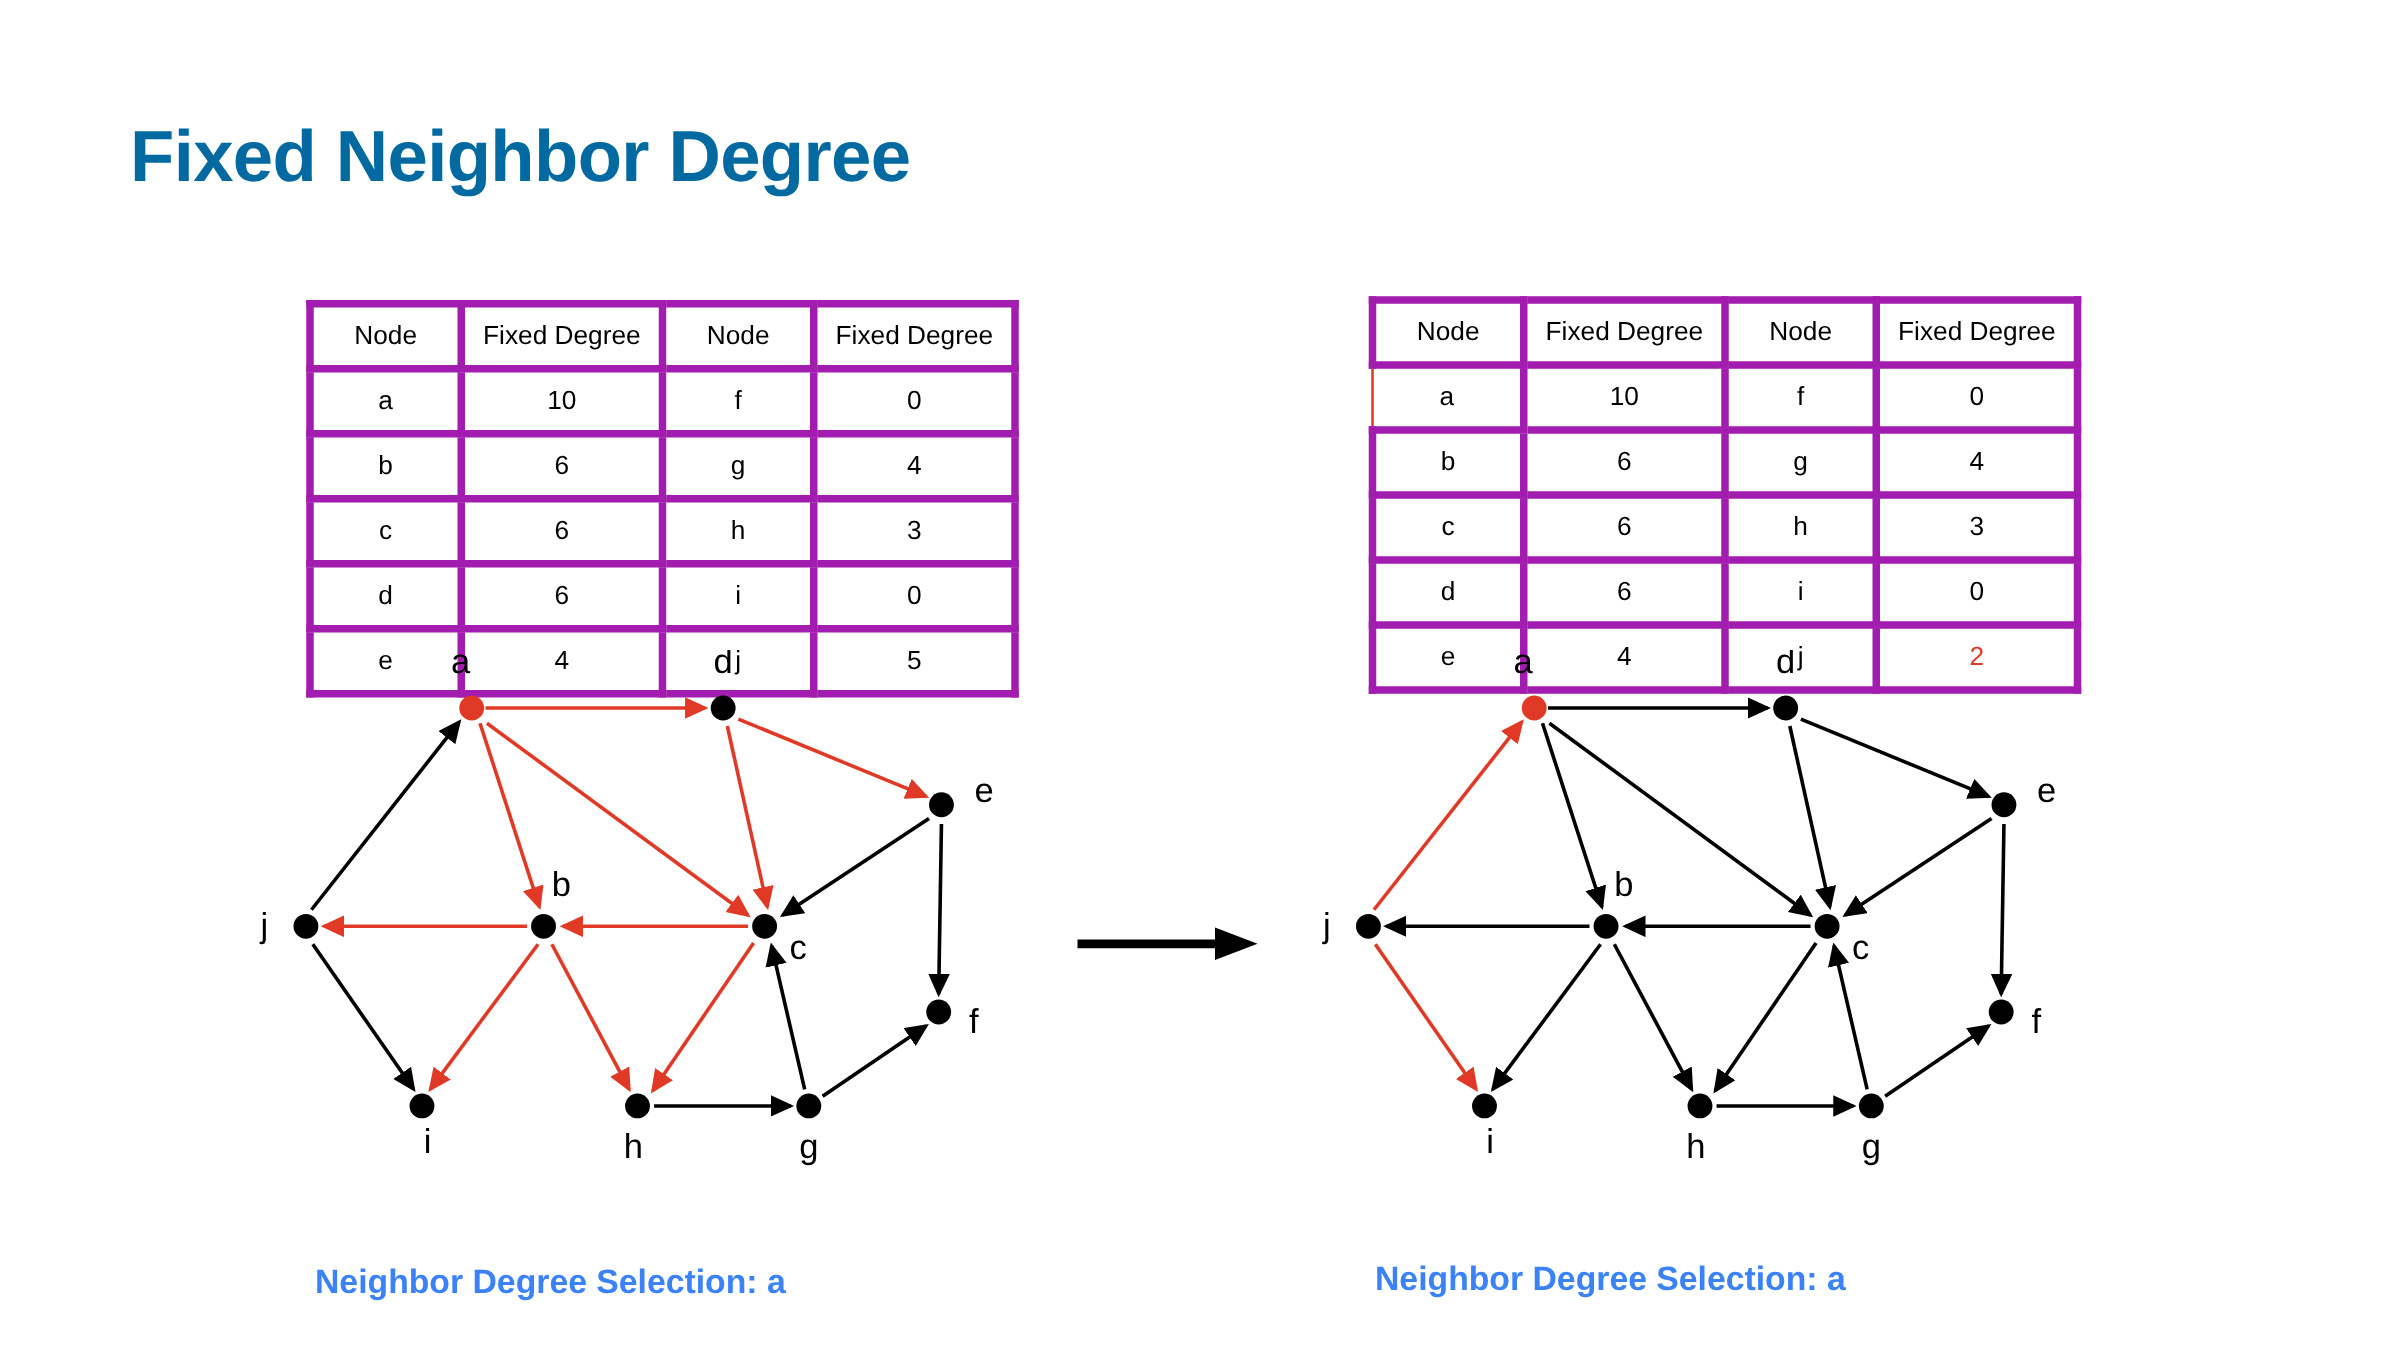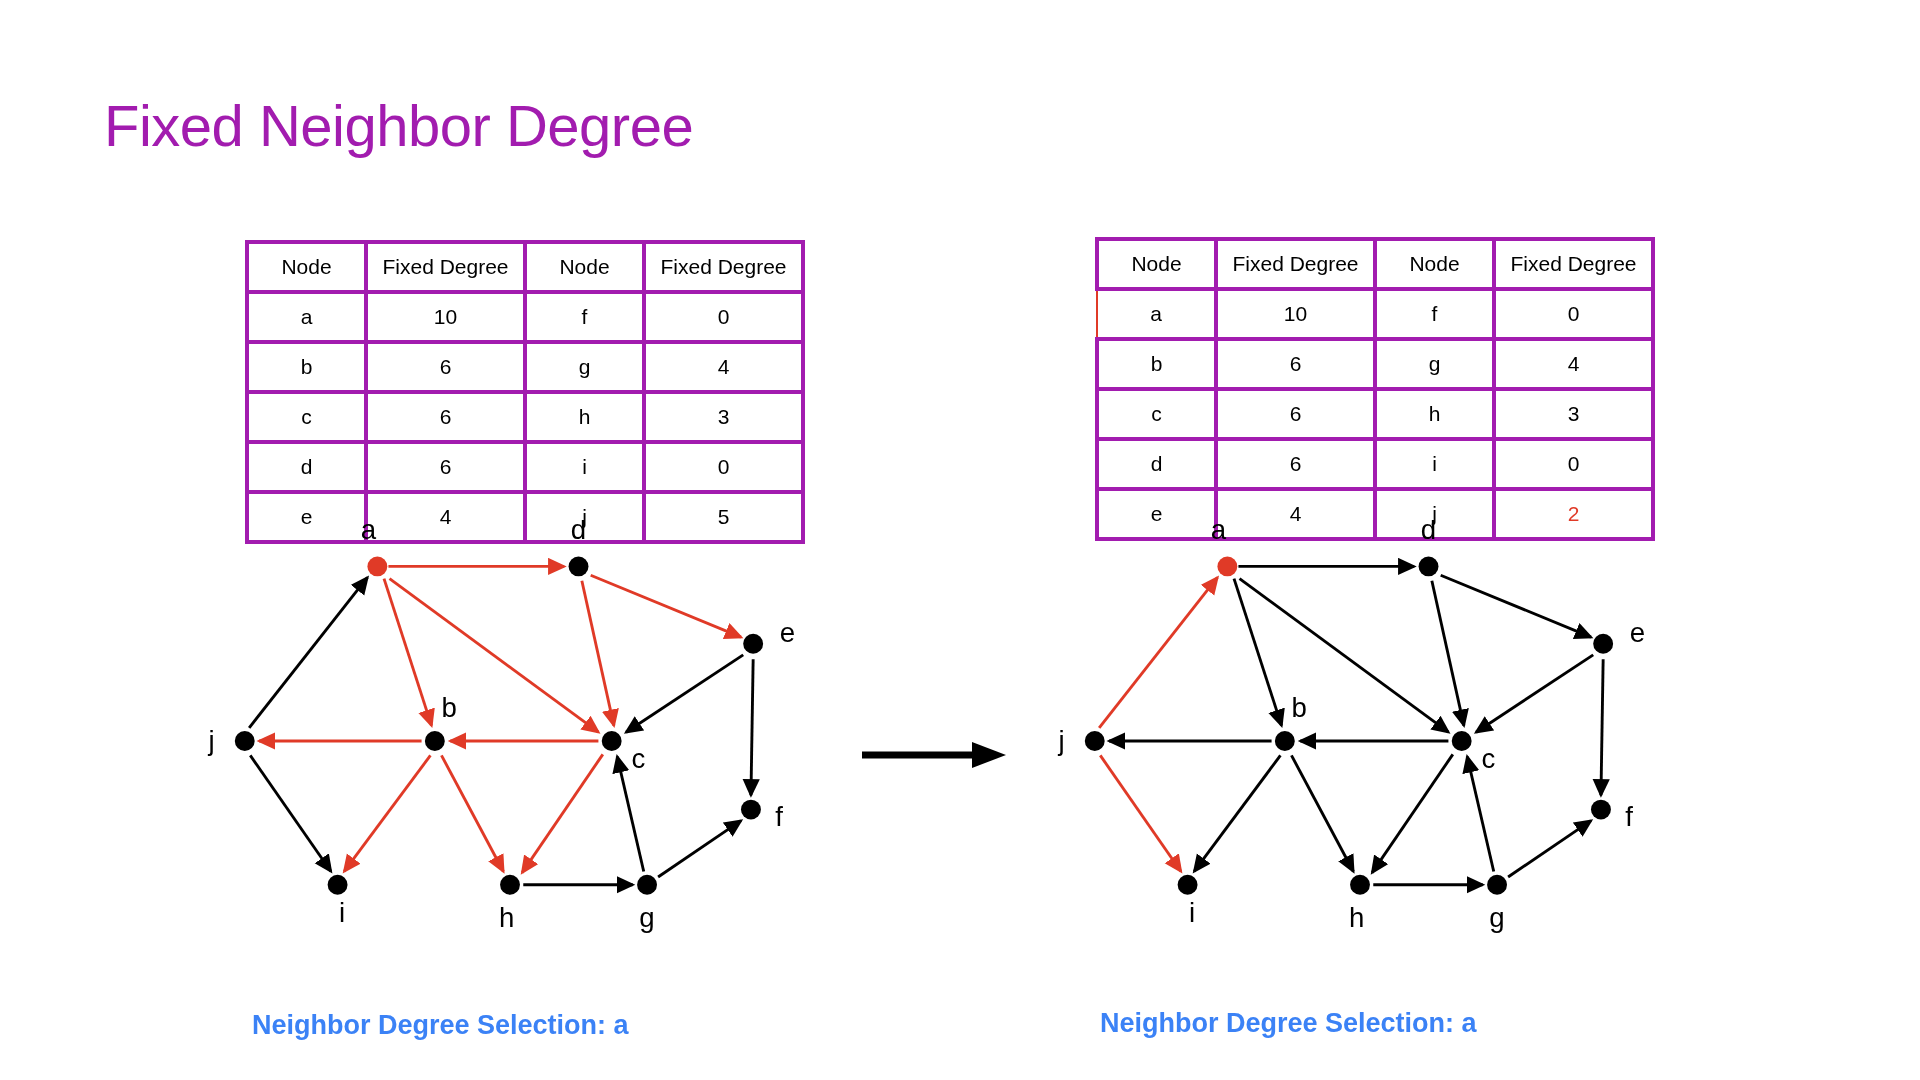--- a/index.html
+++ b/index.html
@@ -10,36 +10,36 @@
     overflow:hidden;
     position:relative;
   }
   .slide{position:relative;width:1920px;height:1080px;}
 
   
   .title{
     position:absolute;
     left:104px; top:92px;
     font-size:58px;
-    font-weight:normal;
+    font-weight:bold;
     letter-spacing:-0.5px;
-    color:#a21caf;
+    color:#0369a1;
     white-space:nowrap;
   }
 
   
   .deg-table{
     position:absolute;
     border-collapse:collapse;
     font-size:21px;
     color:#000;
     background:#fff;
   }
   .deg-table td,.deg-table th{
-    border:4px solid #a21caf;
+    border:6px solid #a21caf;
     text-align:center;
     font-weight:normal;
     padding:0;
     height:46px;
     vertical-align:middle;
   }
   .deg-table th{height:46px;}
   .col-node{width:115px;}
   .col-deg{width:155px;}
 

